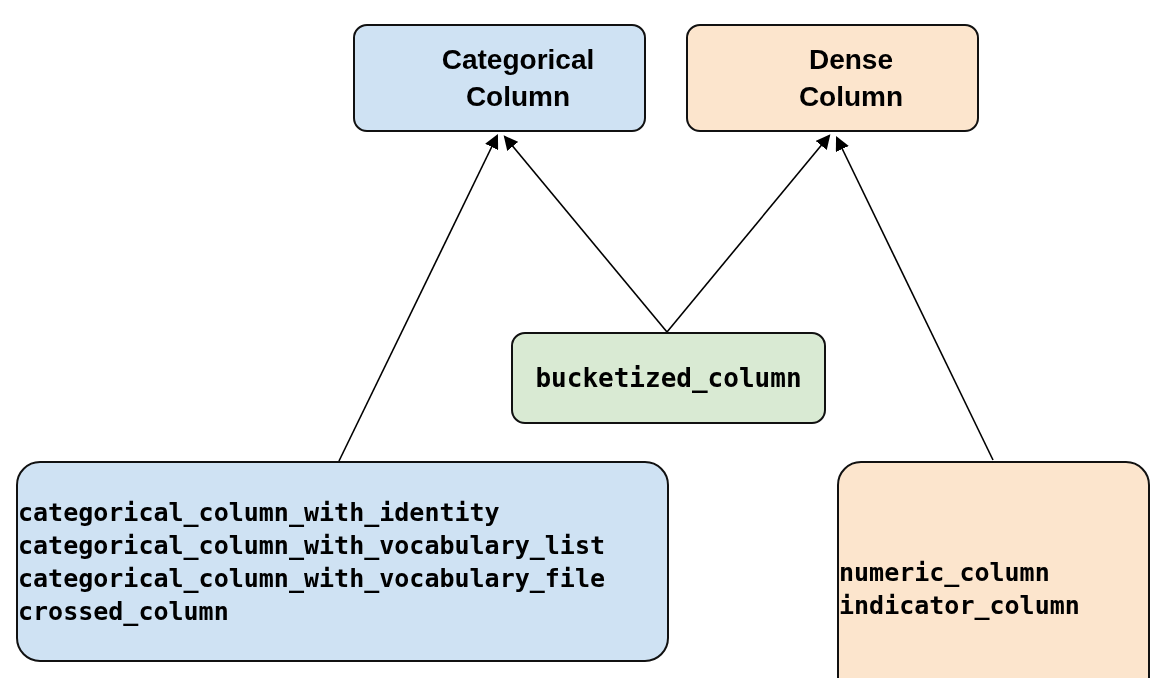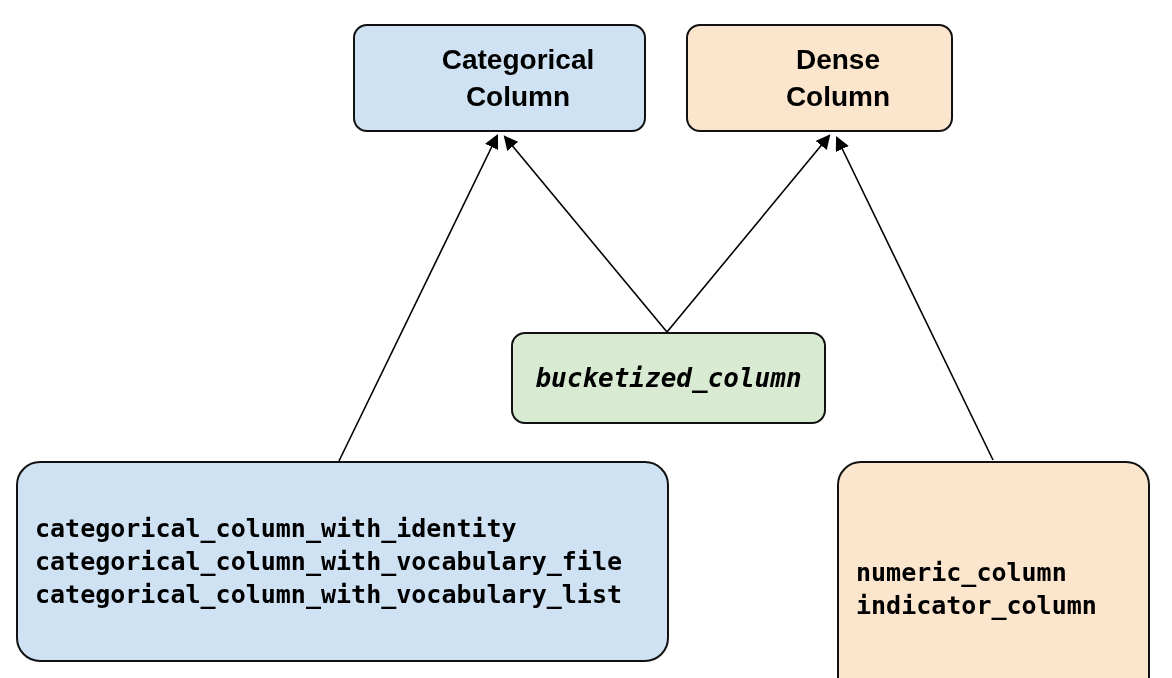--- a/index.html
+++ b/index.html
@@ -46,40 +46,38 @@
   }
   .node.mono-single {
     border-radius: 14px;
     display: flex;
     align-items: center;
     justify-content: center;
     text-align: center;
     font-family: "DejaVu Sans Mono", "Liberation Mono", monospace;
     font-weight: bold;
     font-size: 26px;
-    font-style: italic;
   }
   .node.list-box {
     border-radius: 24px;
     display: flex;
     flex-direction: column;
     justify-content: center;
-    padding-left: 17px;
     font-family: "DejaVu Sans Mono", "Liberation Mono", monospace;
     font-weight: bold;
     font-size: 25px;
     line-height: 33px;
     white-space: nowrap;
   }
   .fill-blue   { background: #cfe2f3; }
   .fill-orange { background: #fce5cd; }
   .fill-green  { background: #d9ead3; }
 
   #node-categorical-column { left: 353px; top: 24px;  width: 293px; height: 108px; }
-  #node-dense-column       { left: 686px; top: 24px;  width: 267px; height: 108px; }
+  #node-dense-column       { left: 686px; top: 24px;  width: 293px; height: 108px; }
   #node-bucketized-column  { left: 511px; top: 332px; width: 315px; height: 92px;  }
   #node-categorical-functions { left: 16px;  top: 461px; width: 653px; height: 201px; }
   #node-dense-functions       { left: 837px; top: 461px; width: 313px; height: 256px; }
 </style>
 </head>
 <body>
 
 <div class="canvas">
 
   <svg class="edge-layer" id="edge-layer" viewBox="0 0 1172 678" xmlns="http://www.w3.org/2000/svg">
@@ -103,22 +101,23 @@
     <span>Dense
 Column</span>
   </div>
 
   <div class="node mono-single fill-green" id="node-bucketized-column">
     <span>bucketized_column</span>
   </div>
 
   <div class="node list-box fill-blue" id="node-categorical-functions">
     <div>categorical_column_with_identity</div>
+    <div>categorical_column_with_vocabulary_list</div>
     <div>categorical_column_with_vocabulary_file</div>
-    <div>categorical_column_with_vocabulary_list</div>
+    <div>crossed_column</div>
   </div>
 
   <div class="node list-box fill-orange" id="node-dense-functions">
     <div>numeric_column</div>
     <div>indicator_column</div>
   </div>
 
 </div>
 
 </body></html>

